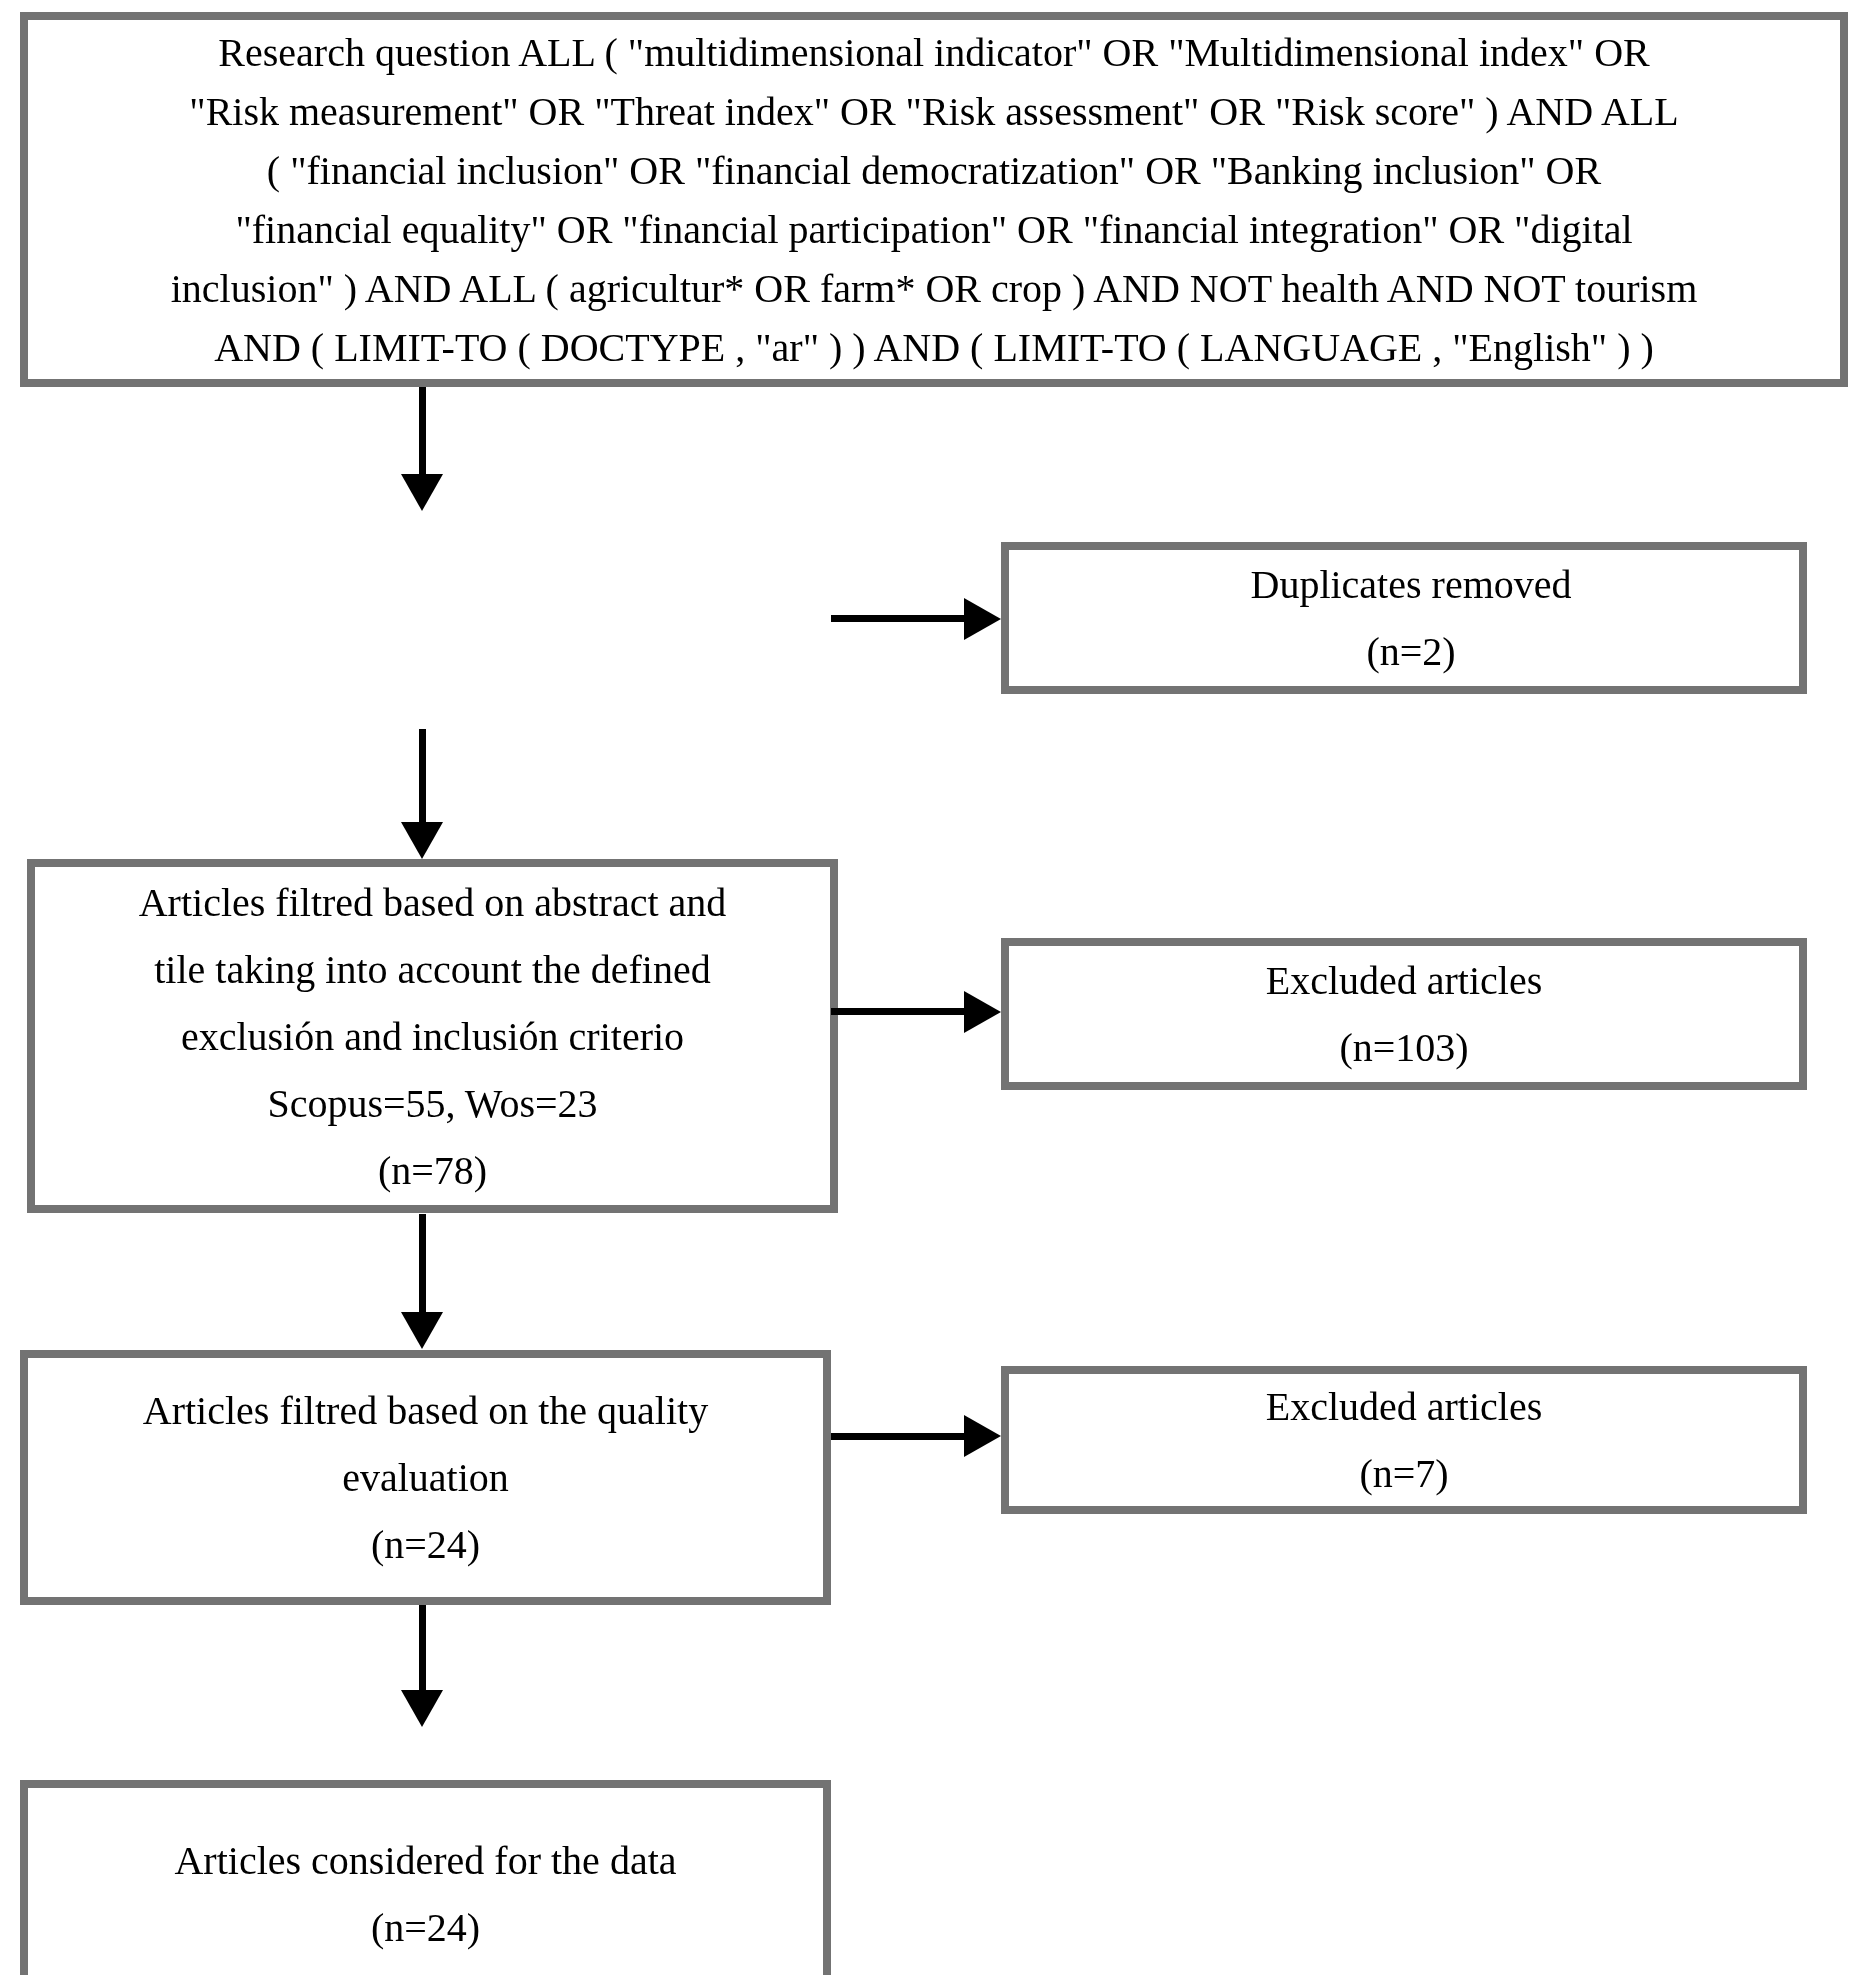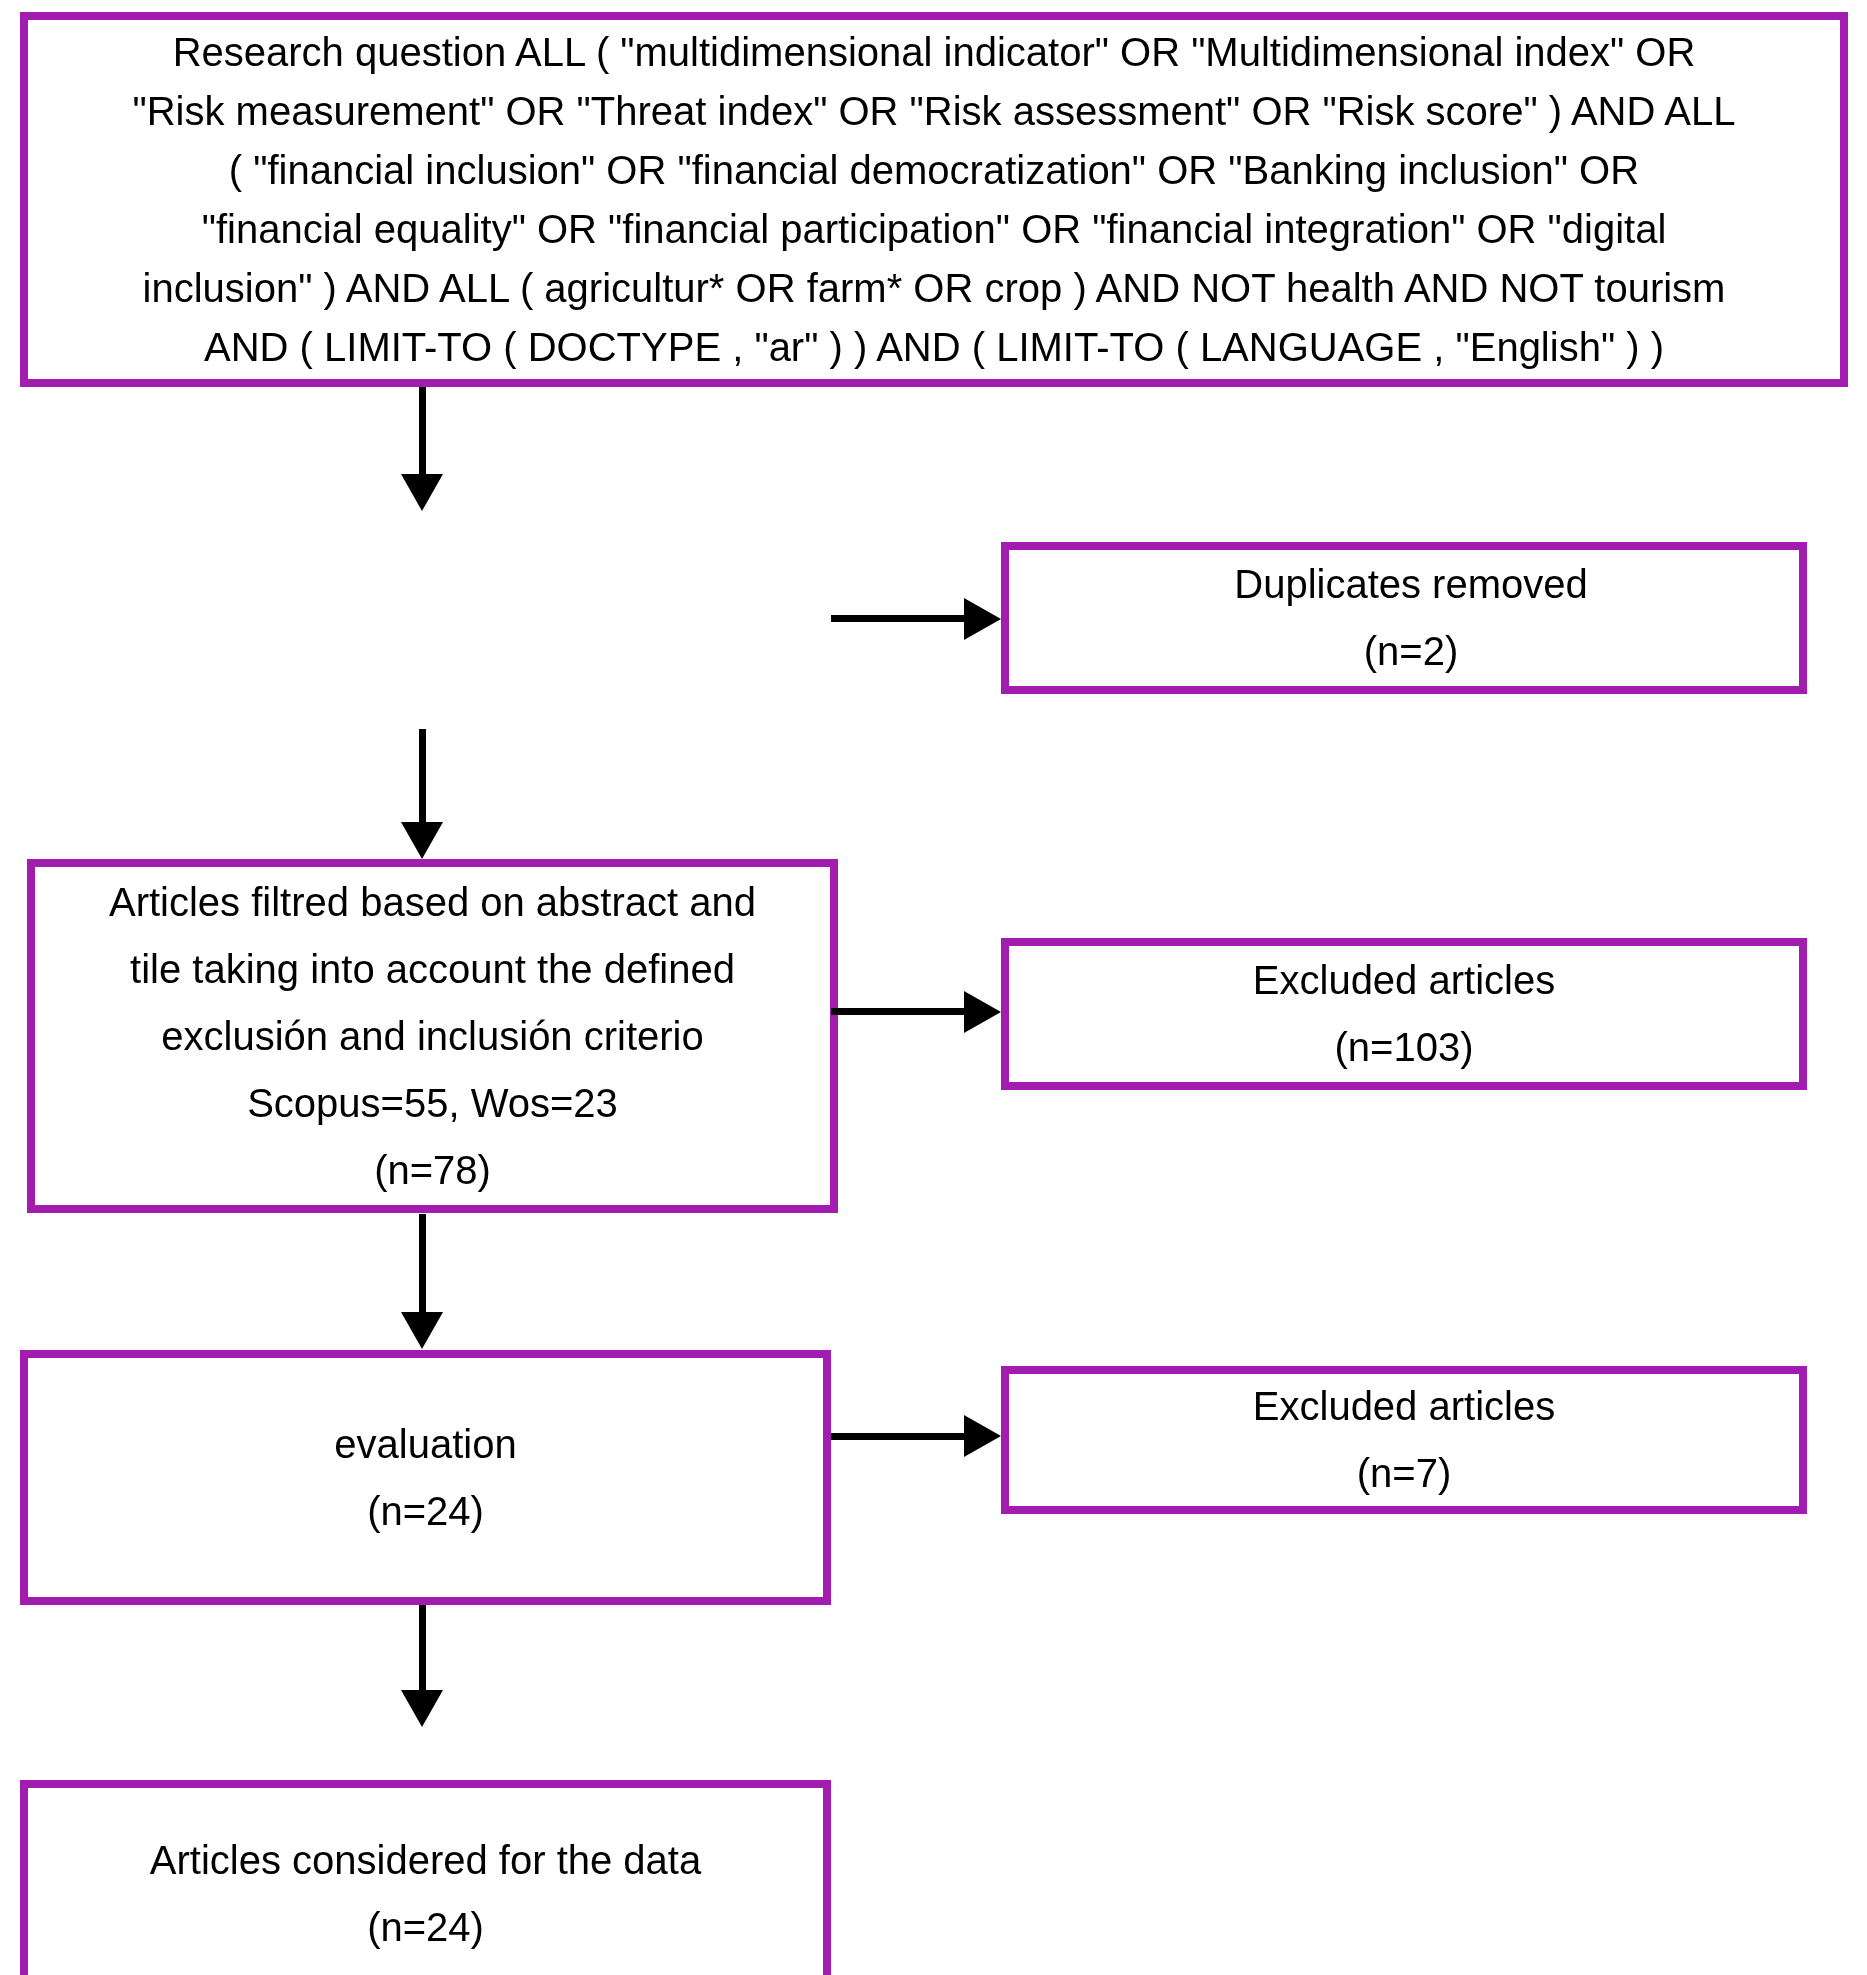--- a/index.html
+++ b/index.html
@@ -8,27 +8,28 @@
     width: 1868px;
     height: 1975px;
     background: #ffffff;
     font-family: "Liberation Sans", sans-serif;
     color: #000000;
     overflow: hidden;
   }
   .box {
     position: absolute;
     box-sizing: border-box;
-    border: 8px solid #a21caf;
+    border: 8px solid #737373;
     background: #ffffff;
     display: flex;
     flex-direction: column;
     justify-content: center;
     align-items: center;
     text-align: center;
+    font-family: Liberation Serif, serif;
   }
   .box div { white-space: nowrap; }
   .fs-top div  { font-size: 40px; line-height: 59px; }
   .fs-main div { font-size: 40px; line-height: 67px; }
   .shaft { position: absolute; background: #000000; }
   .arr-down {
     position: absolute; width: 0; height: 0;
     border-left: 21.4px solid transparent;
     border-right: 21.4px solid transparent;
     border-top: 37px solid #000000;
@@ -80,20 +81,21 @@
       <div>AND ( LIMIT-TO ( DOCTYPE , "ar" ) ) AND ( LIMIT-TO ( LANGUAGE , "English" ) )</div>
     </div>
   <div class="box fs-main" id="box-abstract">
       <div>Articles filtred based on abstract and</div>
       <div>tile taking into account the defined</div>
       <div>exclusión and inclusión criterio</div>
       <div>Scopus=55, Wos=23</div>
       <div>(n=78)</div>
     </div>
   <div class="box fs-main" id="box-quality">
+      <div>Articles filtred based on the quality</div>
       <div>evaluation</div>
       <div>(n=24)</div>
     </div>
   <div class="box fs-main" id="box-extraction">
       <div>Articles considered for the data</div>
       <div>(n=24)</div>
     </div>
 
   <div class="box fs-main" id="box-duplicates">
       <div>Duplicates removed</div>

